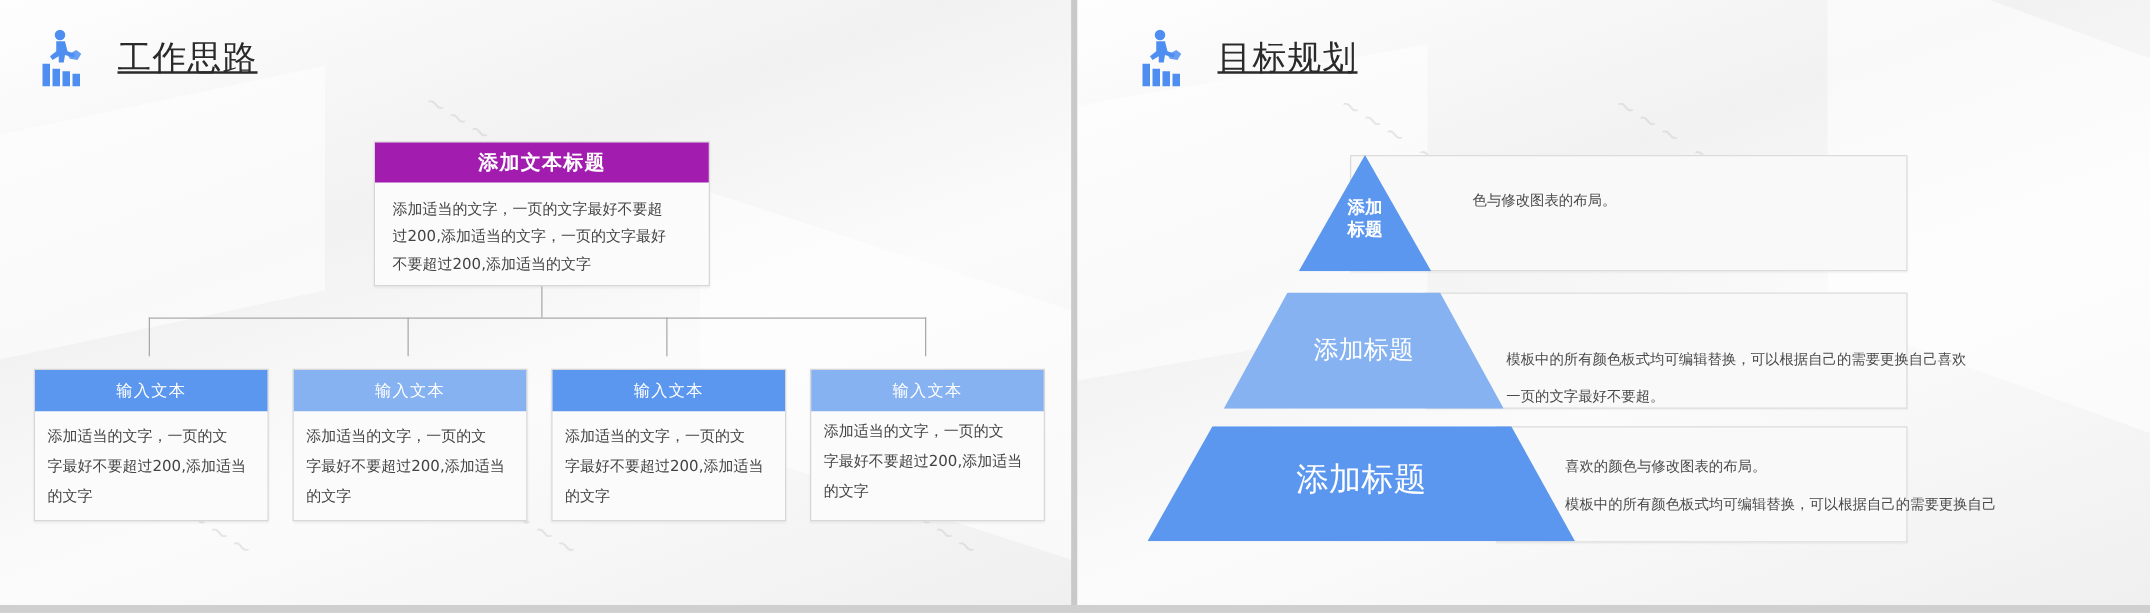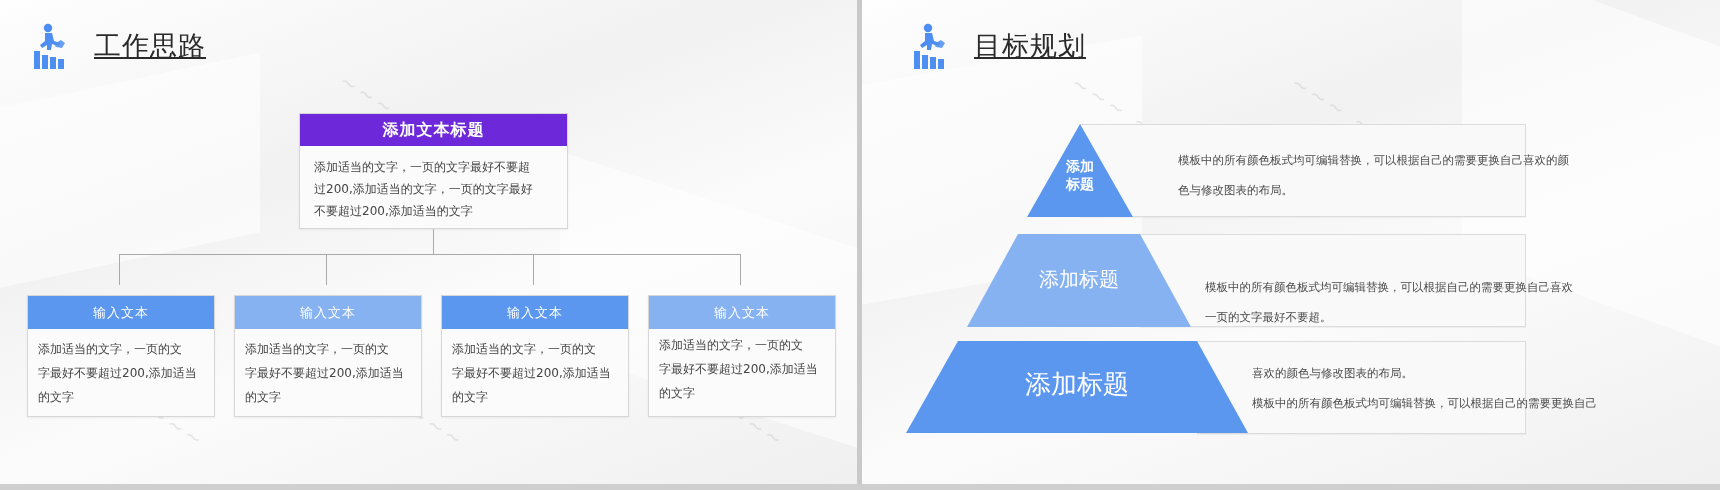--- a/index.html
+++ b/index.html
@@ -47,21 +47,21 @@
       letter-spacing: 4px;
     }
 
     
     .root-box {
       position: absolute; left: 299px; top: 113px; width: 269px; height: 116px;
       background: #fbfbfb; border: 1px solid #d7d7d7;
       box-shadow: 0 1px 2px rgba(0,0,0,0.06);
     }
     .root-box .hdr {
-      height: 32px; background: #6d28d9; color: #fff; font-weight: bold;
+      height: 32px; background: #a21caf; color: #fff; font-weight: bold;
       font-size: 16px; display: flex; align-items: center; justify-content: center;
       letter-spacing: 1px;
     }
     .root-box .body {
       padding: 10px 14px 0; font-size: 12px; color: #444; line-height: 22px; text-align: left;
     }
 
     .line { position: absolute; background: #a9a9a9; }
 
     .child-box {
@@ -80,21 +80,21 @@
     }
 
     
     .desc-box {
       position: absolute; background: #f9f9f9; border: 1px solid #dcdcdc;
       box-shadow: 0 1px 1px rgba(0,0,0,0.04);
     }
     .desc-text {
       position: absolute; font-size: 11.5px; color: #4a4a4a; line-height: 30px;
     }
-    .pyr { position: absolute; }
+    .pyr { position: absolute; margin-left: 12px; }
     .pyr svg { display: block; }
     .pyr .lbl {
       position: absolute; color: #fff; text-align: center; white-space: nowrap;
     }
   </style>
 </head>
 <body>
 
 <div class="stage">
 
@@ -219,21 +219,20 @@
     </div>
 
     <div class="pyr" style="left:44px;top:341px;width:342px;height:92px;">
       <svg width="342" height="92" viewBox="0 0 342 92">
         <polygon points="52,0 291,0 342,92 0,92" fill="#5b97ee"></polygon>
       </svg>
       <div class="lbl" style="left:0;width:342px;top:28px;font-size:26px;line-height:30px;">添加标题</div>
     </div>
 
     <div class="desc-text" style="left:316px;top:145px;">
-      <div>模板中的所有颜色板式均可编辑替换，可以根据自己的需要更换自己喜欢的颜</div>
       <div>色与修改图表的布局。</div>
     </div>
     <div class="desc-text" style="left:343px;top:272px;">
       <div>模板中的所有颜色板式均可编辑替换，可以根据自己的需要更换自己喜欢</div>
       <div>一页的文字最好不要超。</div>
     </div>
     <div class="desc-text" style="left:390px;top:358px;">
       <div>喜欢的颜色与修改图表的布局。</div>
       <div>模板中的所有颜色板式均可编辑替换，可以根据自己的需要更换自己</div>
     </div>

